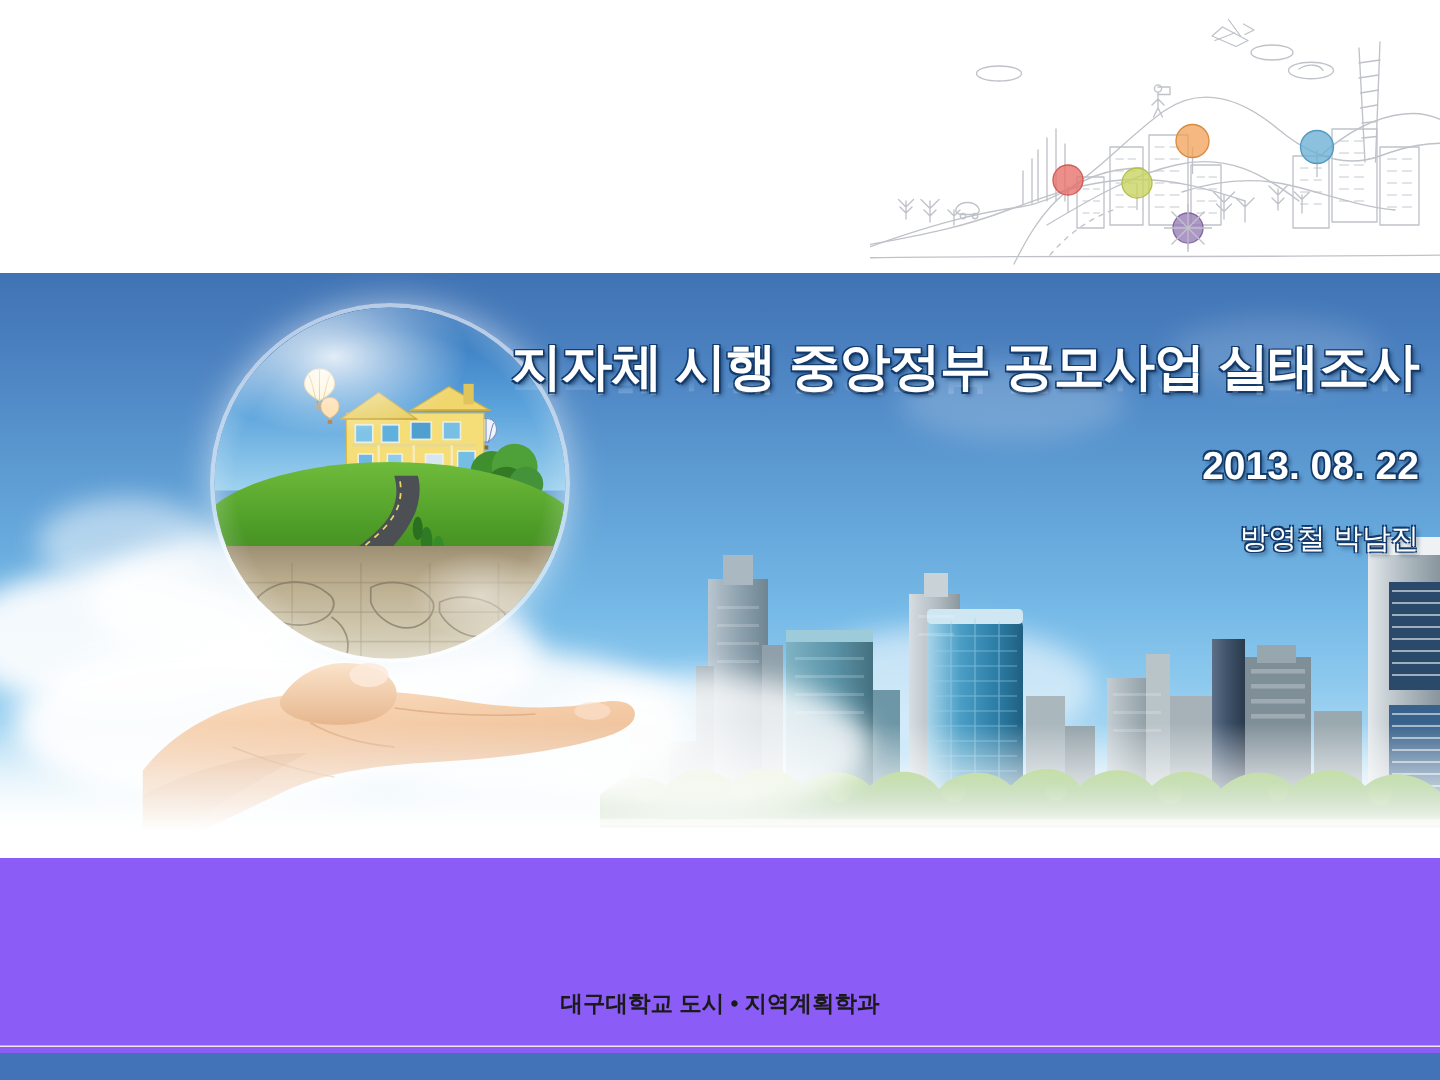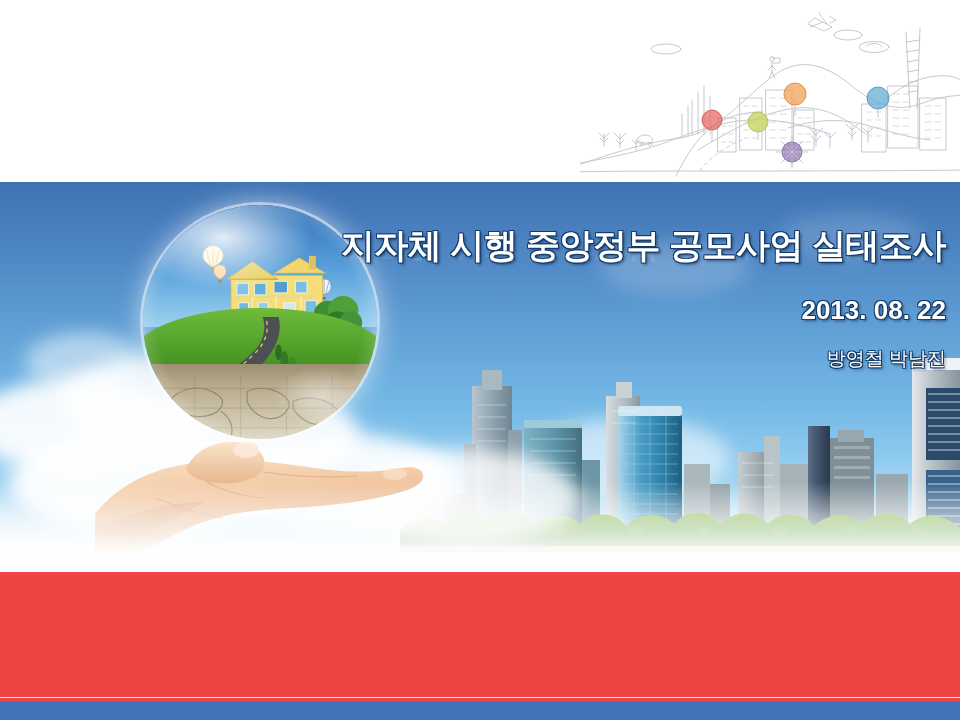--- a/index.html
+++ b/index.html
@@ -11,21 +11,21 @@
     width: 960px;
     height: 720px;
     overflow: hidden;
     font-family: "Liberation Sans", "DejaVu Sans", sans-serif;
   }
 
   .slide {
     position: relative;
     width: 960px;
     height: 720px;
-    background: #ef4444;
+    background: #8b5cf6;
     overflow: hidden;
   }
 
   
   .top-band {
     position: absolute;
     left: 0; top: 0;
     width: 960px;
     height: 182px;
     background: #ffffff;
@@ -653,16 +653,17 @@
 
     <div class="title-block">
       <div class="main-title">지자체 시행 중앙정부 공모사업 실태조사</div>
       <div class="main-title-reflect">지자체 시행 중앙정부 공모사업 실태조사</div>
       <div class="date-line">2013. 08. 22</div>
       <div class="date-reflect">2013. 08. 22</div>
       <div class="author-line">방영철 박남진</div>
     </div>
   </div>
 
+  <div class="footer-text">대구대학교 도시 • 지역계획학과</div>
   <div class="footer-rule"></div>
   <div class="bottom-bar"></div>
 
 </div>
 
 </body></html>

